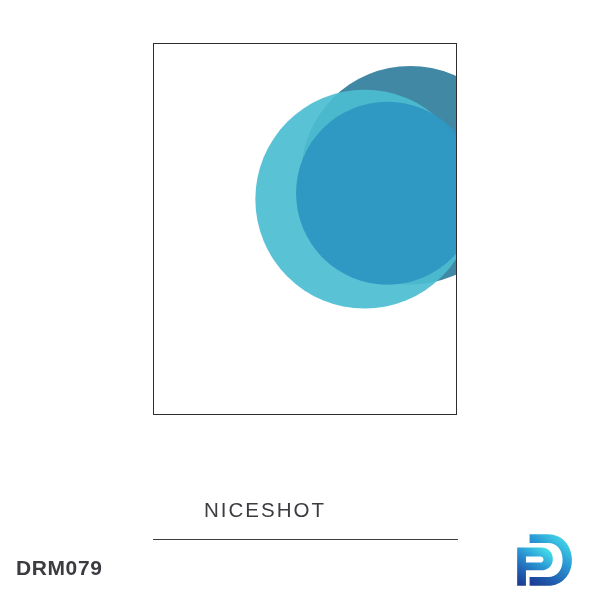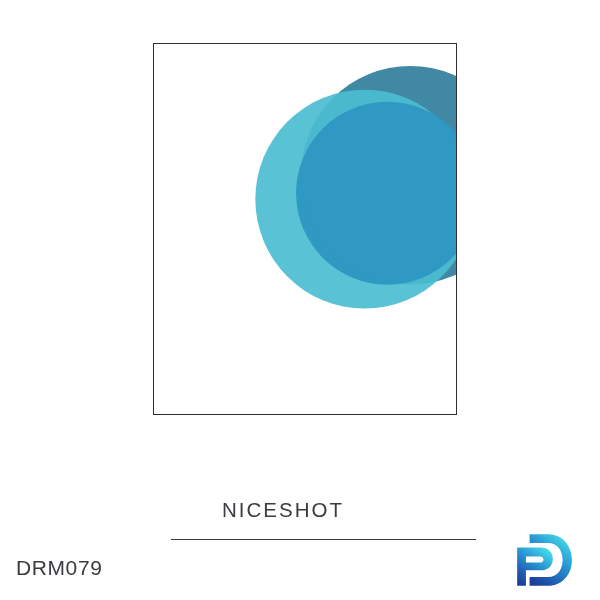--- a/index.html
+++ b/index.html
@@ -36,21 +36,20 @@
     height: 100%;
     display: block;
   }
 
   
   #credits {
     position: absolute;
     left: 0;
     top: 495px;
     width: 528px;
-    margin-left: 18px;
   }
   #artist-name,
   #release-title {
     text-align: center;
     color: #3b3b40;
     font-family: "Liberation Sans", sans-serif;
     font-weight: 400;
     letter-spacing: 2.0px;
     white-space: nowrap;
   }
@@ -74,21 +73,21 @@
     border-top: 1.3px solid #3b3b40;
   }
 
   
   #catalog-number {
     position: absolute;
     left: 16px;
     top: 556px;
     font-family: "Liberation Sans", sans-serif;
     font-size: 21px;
-    font-weight: 400;
+    font-weight: 700;
     letter-spacing: 0.6px;
     color: #3b3b40;
     white-space: nowrap;
   }
 
   
   #label-logo {
     position: absolute;
     left: 512px;
     top: 531px;

